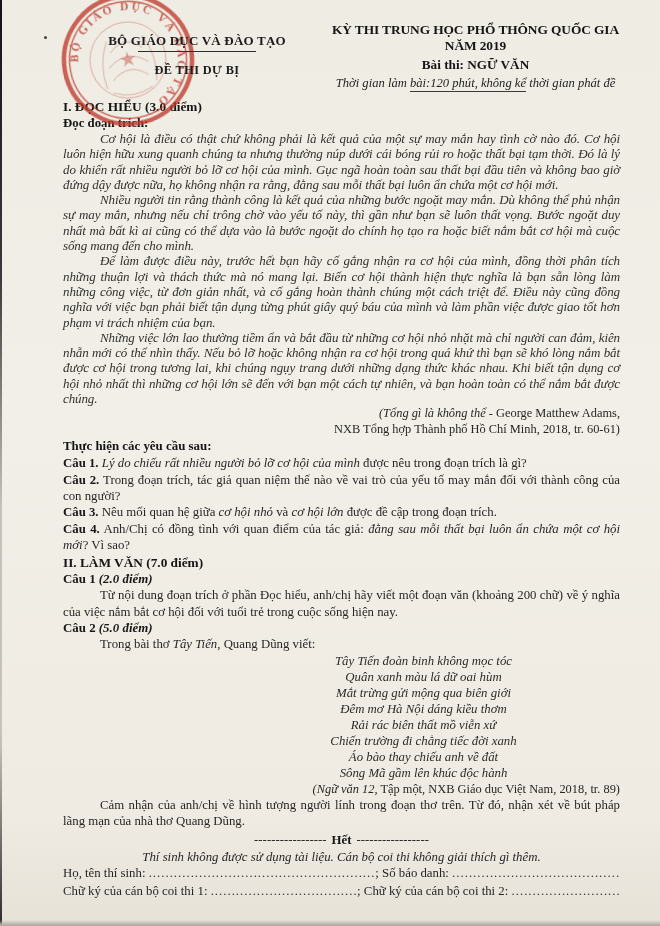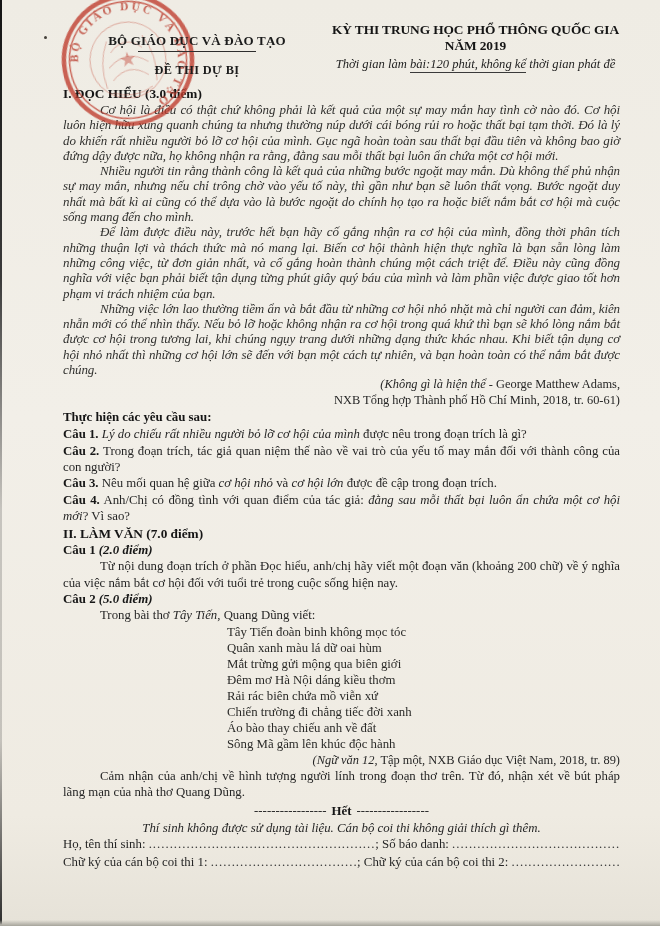--- a/index.html
+++ b/index.html
@@ -54,21 +54,21 @@
   .source{text-align:right;font-size:12.4px;line-height:15.4px;color:#262626;}
   .i{font-style:italic;}
   b{color:#171717;}
   .instruction{font-weight:bold;font-size:12.9px;line-height:17px;color:#151515;margin-top:1px;}
   .question{font-size:12.8px;line-height:16.4px;text-align:justify;color:#262626;}
 
   
   .q-label{font-weight:bold;font-size:12.9px;line-height:16.5px;color:#151515;}
   .q-label .i{font-style:italic;}
   .body-ind{font-size:12.8px;line-height:16.4px;text-align:justify;text-indent:37px;color:#262626;}
-  .poem{margin-left:164px;font-size:12.8px;line-height:16.1px;color:#2b2b29;}
+  .poem{margin-left:164px;font-style:italic;font-size:12.8px;line-height:16.1px;color:#2b2b29;text-align:center;}
   .end-line{text-align:center;font-size:12.8px;line-height:17px;margin-top:2px;color:#222;}
   .end-line b{margin:0 5px;}
   .note{text-align:center;font-style:italic;font-size:12.8px;line-height:16.2px;color:#262626;}
   .fill-line{display:flex;font-size:12.8px;line-height:17.6px;white-space:pre;color:#262626;}
   .dots{flex:1.35;overflow:hidden;white-space:nowrap;letter-spacing:1px;color:#3a3a3a;}
   .dots.short{flex:1;}
 </style>
 </head>
 <body>
 
@@ -95,34 +95,36 @@
   </div>
 
   <div class="header">
     <div class="h-left">
       <div class="org">BỘ GIÁO DỤC VÀ ĐÀO TẠO</div>
       <div class="org-rule"></div>
       <div class="exam-type">ĐỀ THI DỰ BỊ</div>
     </div>
     <div class="h-right">
       <div class="exam-title">KỲ THI TRUNG HỌC PHỔ THÔNG QUỐC GIA NĂM 2019</div>
+      <div class="exam-subject">Bài thi: NGỮ VĂN</div>
       <div class="exam-duration"><span>Thời gian làm </span><span class="u">bài:120 phút, không kể</span><span> thời gian phát đề</span></div>
     </div>
   </div>
 
   <div class="content">
 
     <div class="sec-heading">I. ĐỌC HIỂU (3.0 điểm)</div>
+    <div class="sub-heading">Đọc đoạn trích:</div>
 
     <p class="excerpt">Cơ hội là điều có thật chứ không phải là kết quả của một sự may mắn hay tình cờ nào đó. Cơ hội luôn hiện hữu xung quanh chúng ta nhưng thường núp dưới cái bóng rủi ro hoặc thất bại tạm thời. Đó là lý do khiến rất nhiều người bỏ lỡ cơ hội của mình. Gục ngã hoàn toàn sau thất bại đầu tiên và không bao giờ đứng dậy được nữa, họ không nhận ra rằng, đằng sau mỗi thất bại luôn ẩn chứa một cơ hội mới.</p>
     <p class="excerpt">Nhiều người tin rằng thành công là kết quả của những bước ngoặt may mắn. Dù không thể phủ nhận sự may mắn, nhưng nếu chỉ trông chờ vào yếu tố này, thì gần như bạn sẽ luôn thất vọng. Bước ngoặt duy nhất mà bất kì ai cũng có thể dựa vào là bước ngoặt do chính họ tạo ra hoặc biết nắm bắt cơ hội mà cuộc sống mang đến cho mình.</p>
     <p class="excerpt">Để làm được điều này, trước hết bạn hãy cố gắng nhận ra cơ hội của mình, đồng thời phân tích những thuận lợi và thách thức mà nó mang lại. Biến cơ hội thành hiện thực nghĩa là bạn sẵn lòng làm những công việc, từ đơn giản nhất, và cố gắng hoàn thành chúng một cách triệt để. Điều này cũng đồng nghĩa với việc bạn phải biết tận dụng từng phút giây quý báu của mình và làm phần việc được giao tốt hơn phạm vi trách nhiệm của bạn.</p>
     <p class="excerpt">Những việc lớn lao thường tiềm ẩn và bắt đầu từ những cơ hội nhỏ nhặt mà chỉ người can đảm, kiên nhẫn mới có thể nhìn thấy. Nếu bỏ lỡ hoặc không nhận ra cơ hội trong quá khứ thì bạn sẽ khó lòng nắm bắt được cơ hội trong tương lai, khi chúng ngụy trang dưới những dạng thức khác nhau. Khi biết tận dụng cơ hội nhỏ nhất thì những cơ hội lớn sẽ đến với bạn một cách tự nhiên, và bạn hoàn toàn có thể nắm bắt được chúng.</p>
 
-    <div class="source"><span class="i">(Không gì là hiện thể</span><span> - George Matthew Adams,</span></div>
+    <div class="source"><span class="i">(Tổng gì là không thể</span><span> - George Matthew Adams,</span></div>
     <div class="source">NXB Tổng hợp Thành phố Hồ Chí Minh, 2018, tr. 60-61)</div>
 
     <div class="instruction">Thực hiện các yêu cầu sau:</div>
 
     <p class="question"><b>Câu 1.</b><span class="i"> Lý do chiếu rất nhiều người bỏ lỡ cơ hội của mình</span><span> được nêu trong đoạn trích là gì?</span></p>
     <p class="question"><b>Câu 2.</b><span> Trong đoạn trích, tác giả quan niệm thế nào về vai trò của yếu tố may mắn đối với thành công của con người?</span></p>
     <p class="question"><b>Câu 3.</b><span> Nêu mối quan hệ giữa </span><span class="i">cơ hội nhỏ</span><span> và </span><span class="i">cơ hội lớn</span><span> được đề cập trong đoạn trích.</span></p>
     <p class="question"><b>Câu 4.</b><span> Anh/Chị có đồng tình với quan điểm của tác giả: </span><span class="i">đằng sau mỗi thất bại luôn ẩn chứa một cơ hội mới</span><span>? Vì sao?</span></p>
 
     <div class="sec-heading">II. LÀM VĂN (7.0 điểm)</div>
@@ -131,21 +133,21 @@
     <p class="body-ind">Từ nội dung đoạn trích ở phần Đọc hiểu, anh/chị hãy viết một đoạn văn (khoảng 200 chữ) về ý nghĩa của việc nắm bắt cơ hội đối với tuổi trẻ trong cuộc sống hiện nay.</p>
 
     <div class="q-label"><b>Câu 2 </b><b class="i">(5.0 điểm)</b></div>
     <p class="body-ind"><span>Trong bài thơ </span><span class="i">Tây Tiến</span><span>, Quang Dũng viết:</span></p>
 
     <div class="poem">
       <div class="poem-line">Tây Tiến đoàn binh không mọc tóc</div>
       <div class="poem-line">Quân xanh màu lá dữ oai hùm</div>
       <div class="poem-line">Mắt trừng gửi mộng qua biên giới</div>
       <div class="poem-line">Đêm mơ Hà Nội dáng kiều thơm</div>
-      <div class="poem-line">Rải rác biên chứa mồ viễn xứ</div>
+      <div class="poem-line">Rải rác biên thất mồ viễn xứ</div>
       <div class="poem-line">Chiến trường đi chẳng tiếc đời xanh</div>
       <div class="poem-line">Áo bào thay chiếu anh về đất</div>
       <div class="poem-line">Sông Mã gầm lên khúc độc hành</div>
     </div>
 
     <div class="source"><span class="i">(Ngữ văn 12</span><span>, Tập một, NXB Giáo dục Việt Nam, 2018, tr. 89)</span></div>
 
     <p class="body-ind">Cảm nhận của anh/chị về hình tượng người lính trong đoạn thơ trên. Từ đó, nhận xét về bút pháp lãng mạn của nhà thơ Quang Dũng.</p>
 
     <div class="end-line"><span>-----------------</span><b>Hết</b><span>-----------------</span></div>

